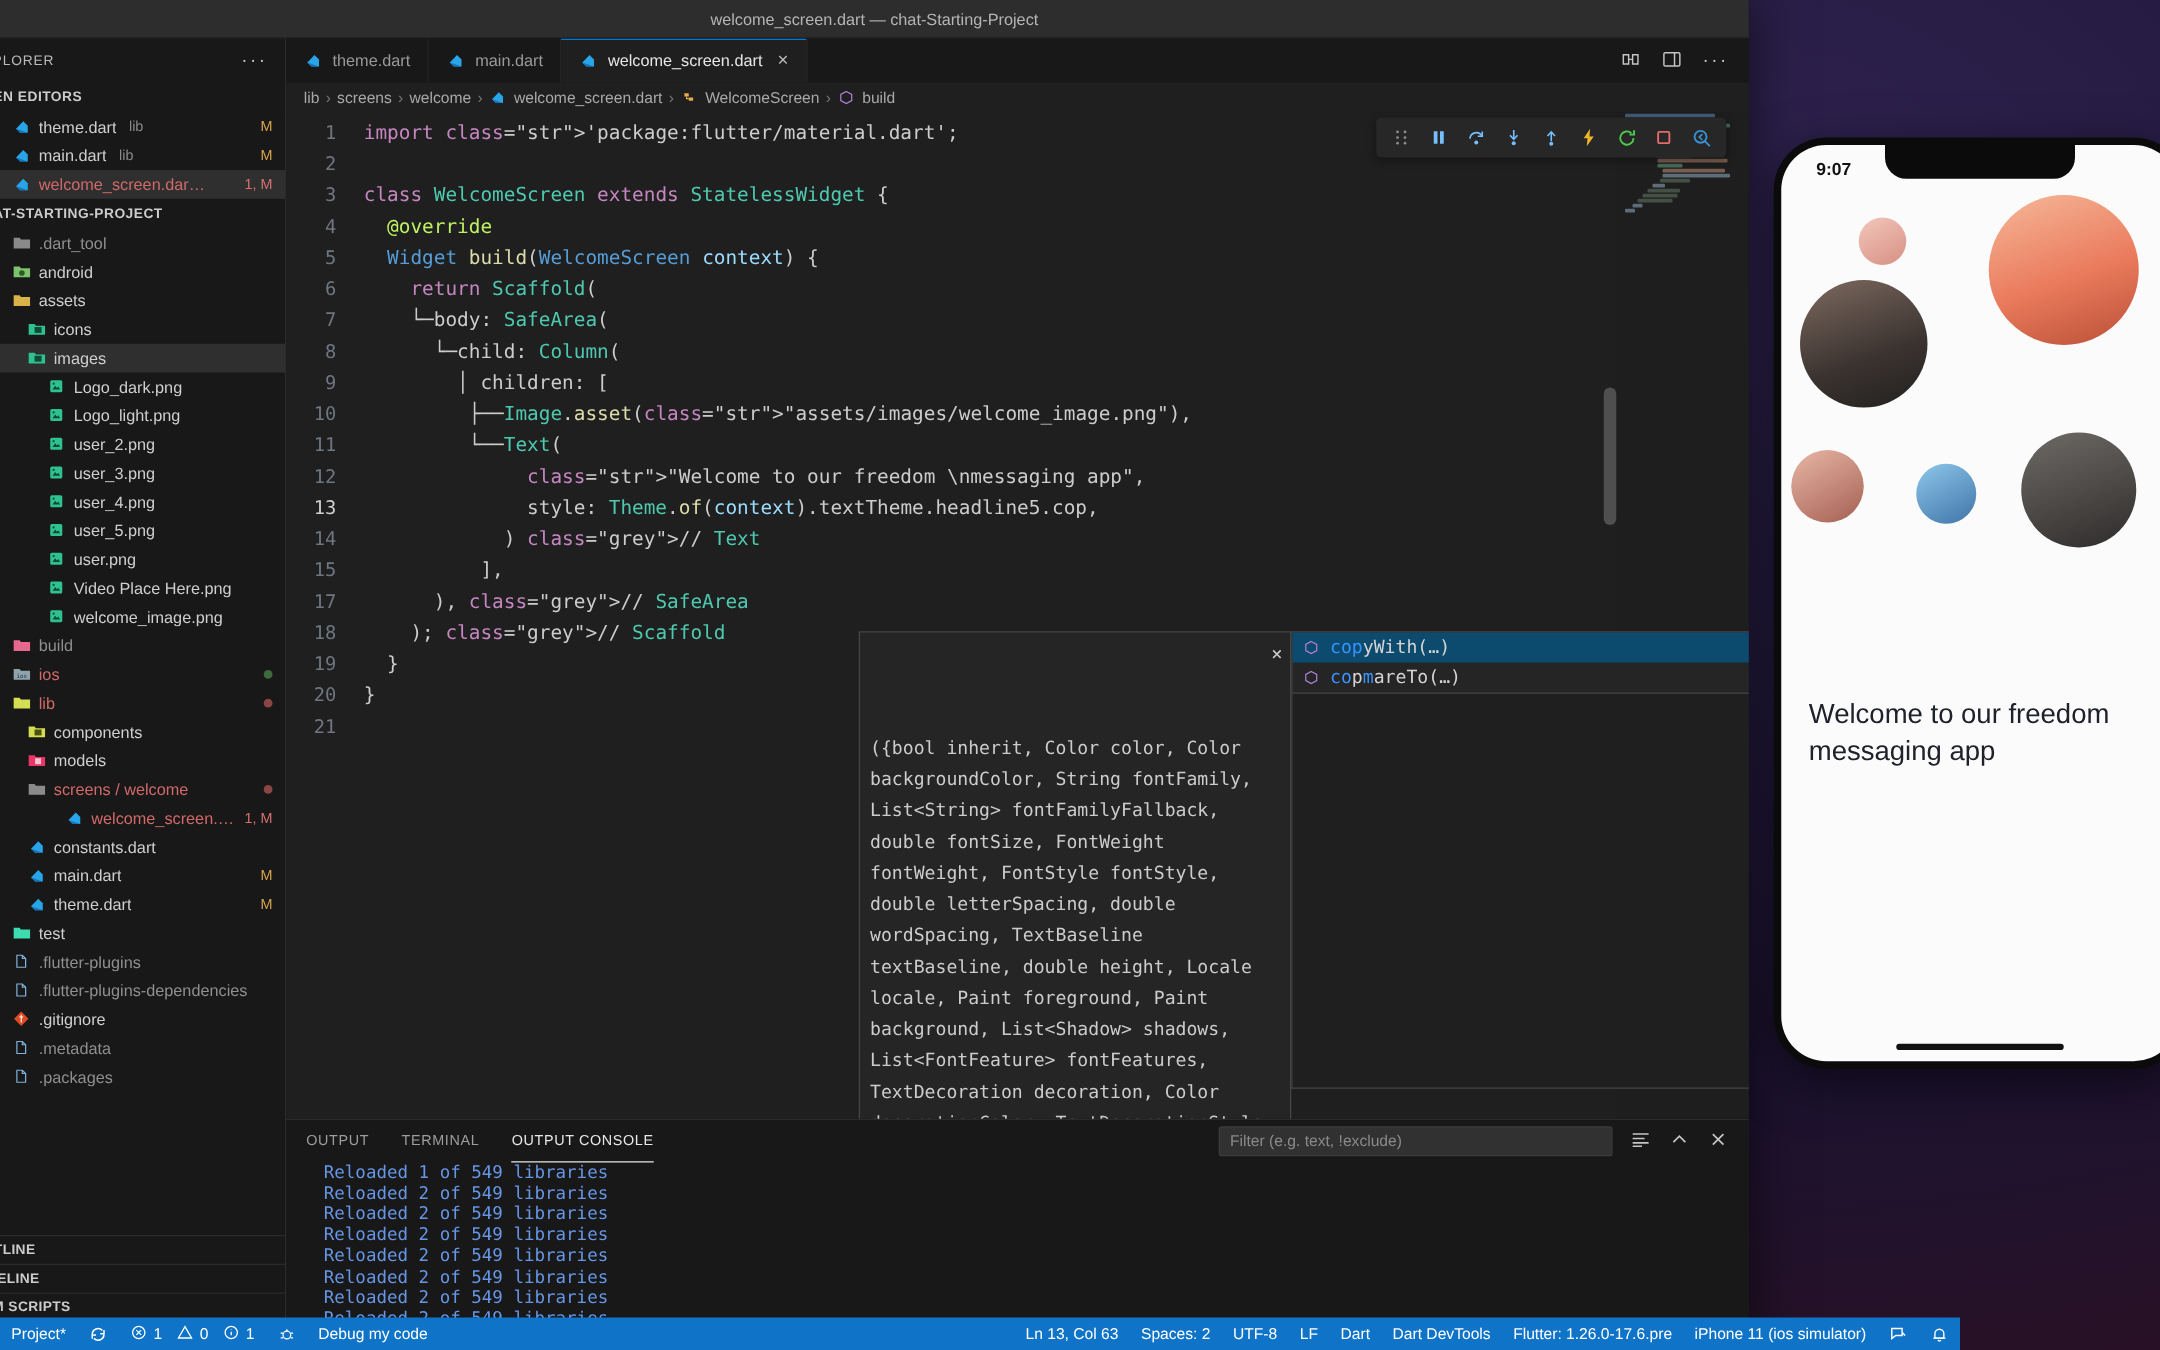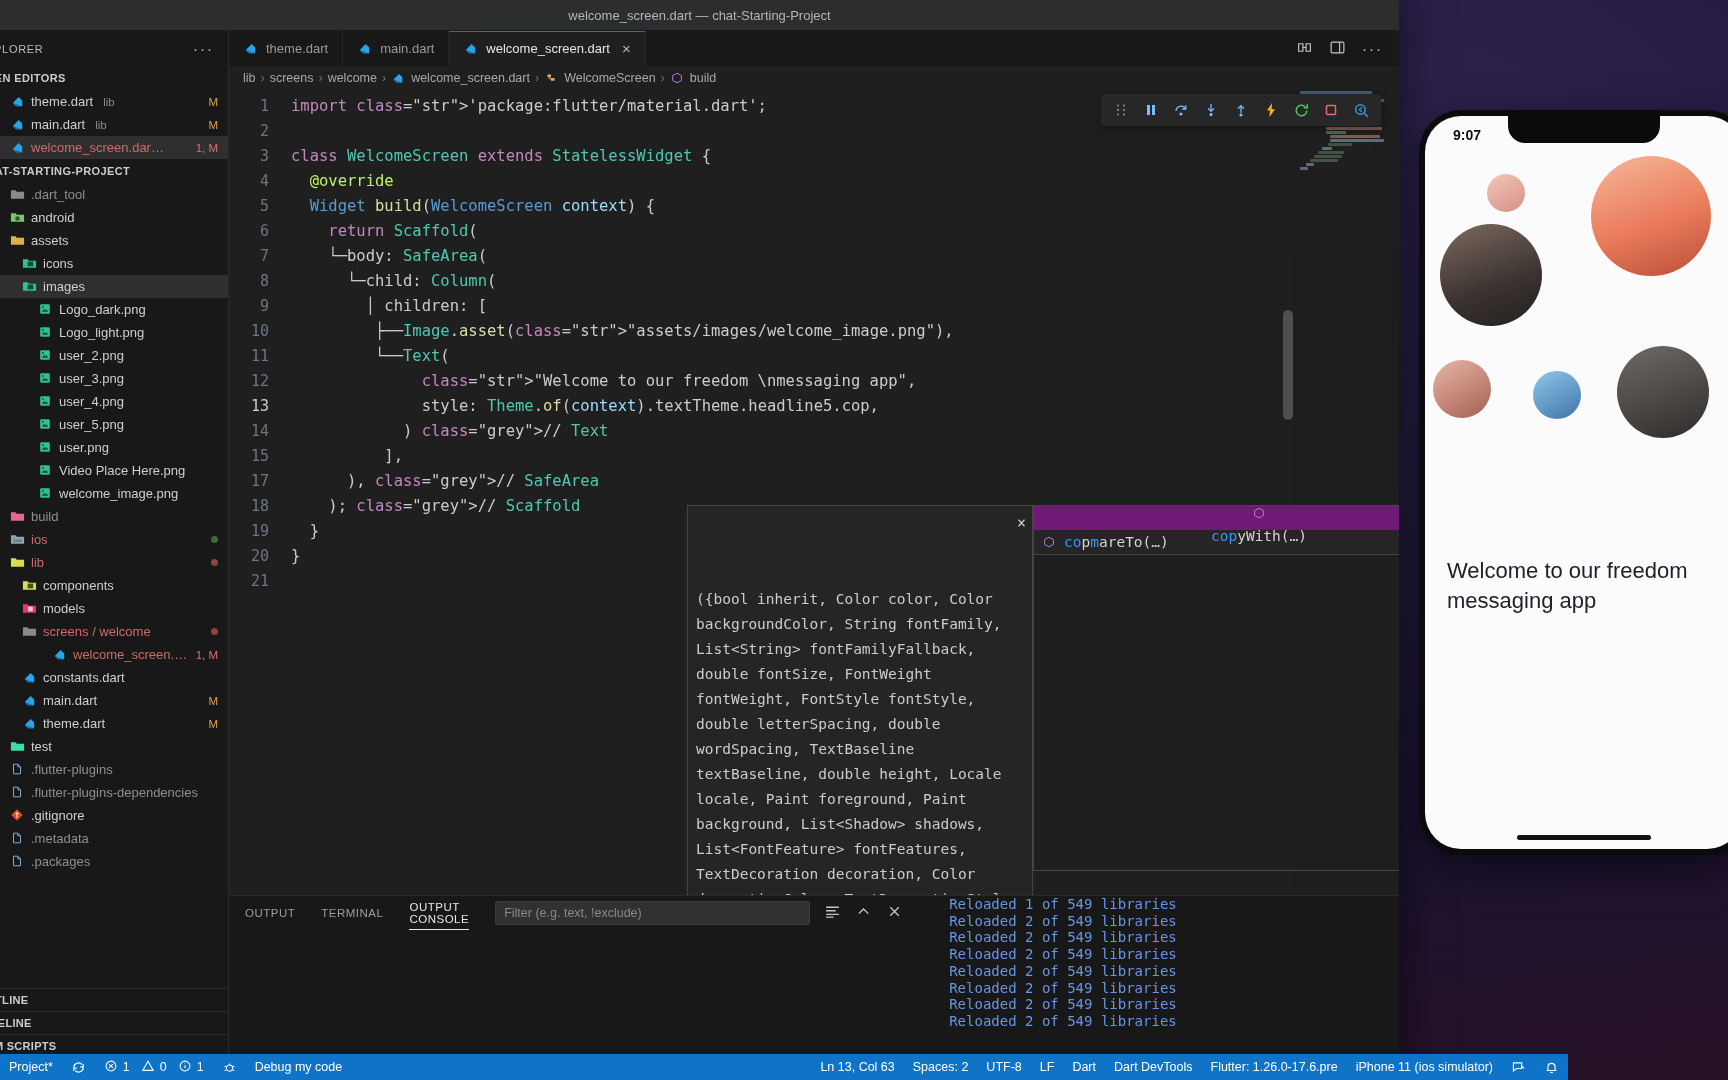--- a/index.html
+++ b/index.html
@@ -123,41 +123,41 @@
     background:#4f4f4f; border-radius:5px; z-index:8;
   }
 
   
   .suggest{
     position:absolute; left:804px; top:415px; width:452px; height:50px;
     background:#252526; border:1px solid #454545; z-index:40; font-size:14.5px;
     font-family:"DejaVu Sans Mono","Liberation Mono",monospace;
   }
   .sg-row{ height:24px; display:flex; align-items:center; gap:7px; padding:0 8px; color:#d4d4d4; }
-  .sg-row.sel{ background:#701a75;flex-direction:column; }
+  .sg-row.sel{ background:#0c4a6e; }
   .sg-row .mtch{ color:#3794ff; }
   .sg-panel{
     position:absolute; left:804px; top:465px; width:452px; height:316px;
     background:#1f1f1f; border:1px solid #454545; border-top:none; z-index:39;
   }
   
   .doctip{
     position:absolute; left:458px; top:415px; width:346px; height:560px;
     background:#252526; border:1px solid #454545; color:#cccccc; z-index:45;
     font-family:"DejaVu Sans Mono","Liberation Mono",monospace;
     font-size:14.5px; line-height:25px; padding:6px 10px 0 8px; overflow:hidden;
     white-space:pre-wrap;
   }
   .tip-close{
     position:absolute; right:6px; top:5px; color:#cccccc; font-size:15px; z-index:46;
   }
 
   
   .panel{
-    height:185px; flex:0 0 185px; background:#181818; display:flex; flex-direction:row;
+    height:185px; flex:0 0 185px; background:#181818; display:flex; flex-direction:column;
     border-top:1px solid #2b2b2b;
   }
   .panel-head{ height:34px; display:flex; align-items:center; gap:26px; padding:0 16px; flex:0 0 34px;}
   .ptab{ font-size:11.5px; letter-spacing:.5px; color:#9d9d9d; height:34px; display:flex; align-items:center; position:relative;}
   .ptab.active{ color:#e7e7e7; }
   .ptab.active:after{ content:""; position:absolute; left:0; right:0; bottom:0; height:1px; background:#e7e7e7;}
   .panel-actions{ margin-left:auto; display:flex; align-items:center; gap:14px; }
   .filter{
     width:315px; height:24px; background:#313131; border:1px solid #3c3c3c; border-radius:2px;
     display:flex; align-items:center; padding:0 8px; font-size:12.5px; color:#8a8a8a;

